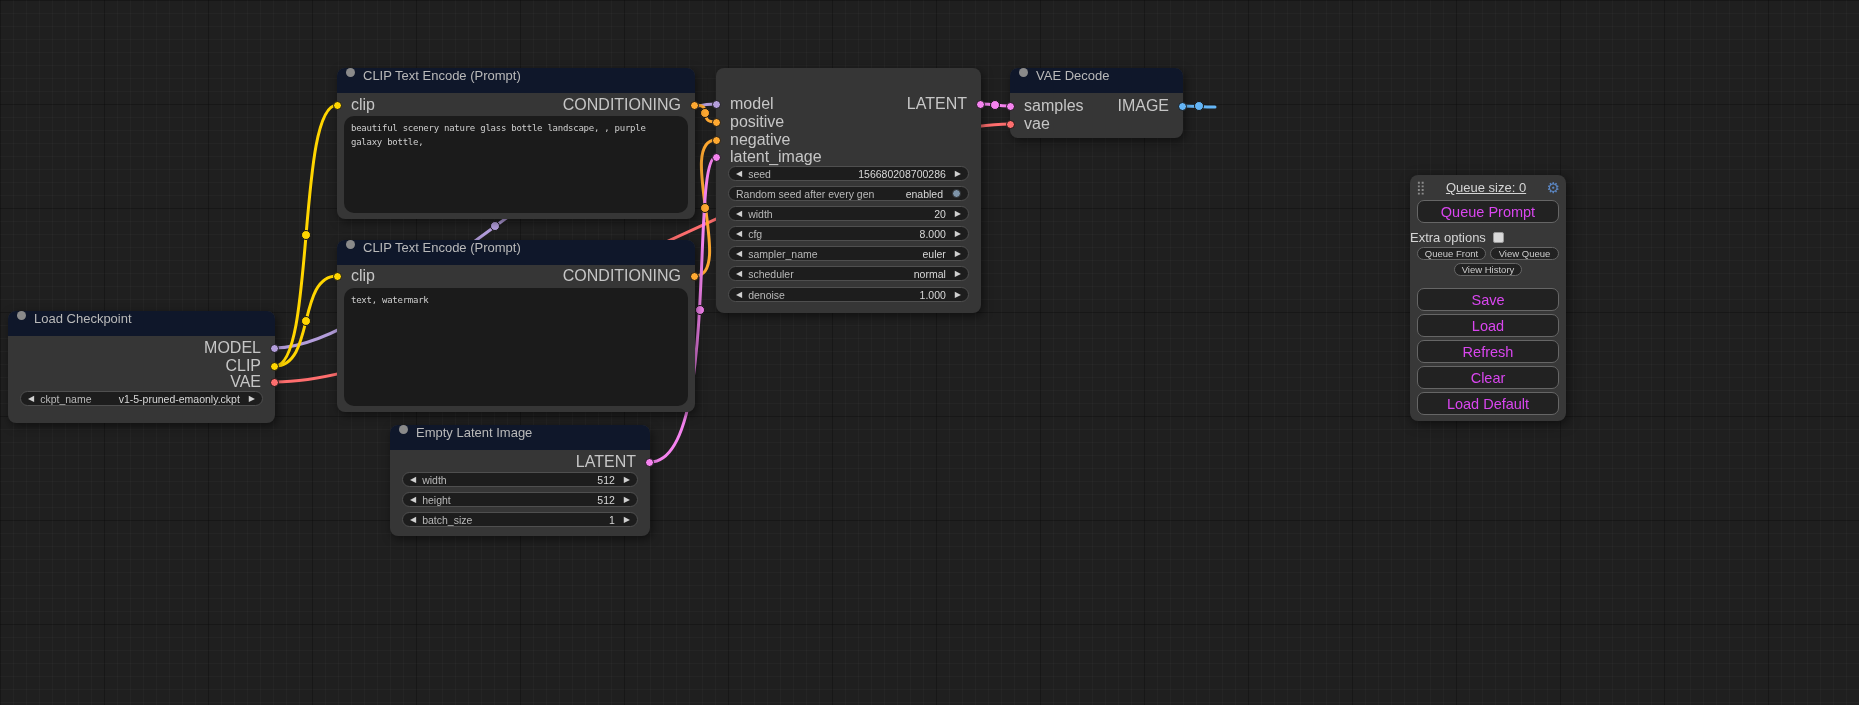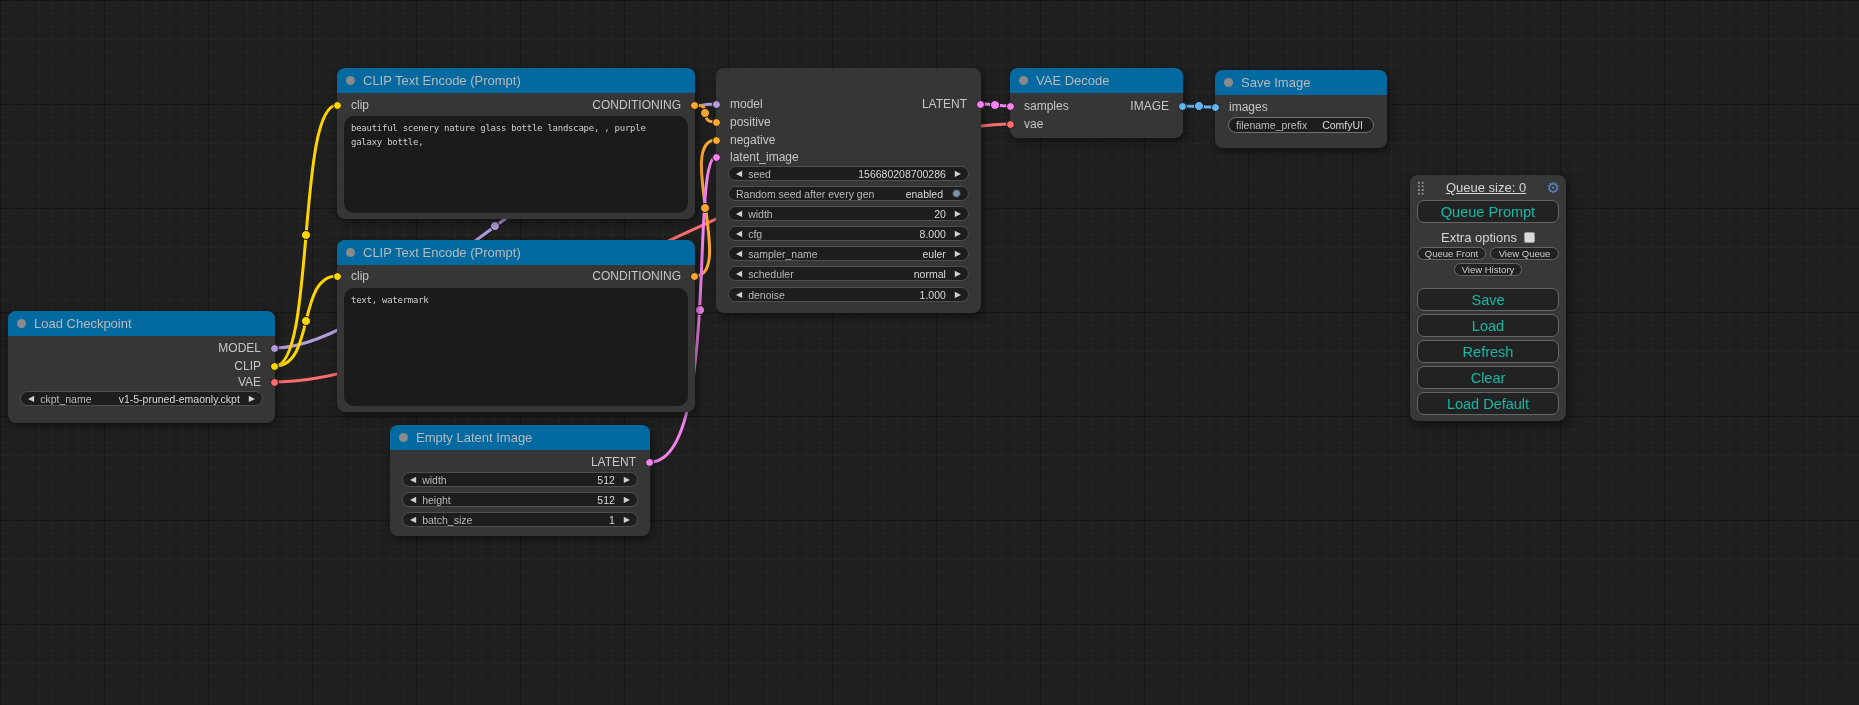--- a/index.html
+++ b/index.html
@@ -20,27 +20,27 @@
   #wires { position:absolute; left:0; top:0; z-index:1; pointer-events:none; }
   #wires path { fill:none; stroke-width:3; stroke-linecap:round; }
   #wires circle { stroke:#161616; stroke-width:1; }
 
   .node {
     position:absolute; z-index:2; background:#363636;
     border-radius:8px; box-shadow:2px 3px 10px rgba(0,0,0,0.5);
   }
   .ntitle {
     position:absolute; left:0; right:0; top:0; height:25px;
-    background:#0369a1; border-radius:8px 8px 0 0;
-    display:flex; align-items:center; gap:8px; padding:0 9px;
+    background:#0f172a; border-radius:8px 8px 0 0;
+    display:flex; gap:8px; padding:0 9px;
   }
   .ttext { color:#b9b9b9; font-size:13px; white-space:nowrap; }
   .cdot { width:9px; height:9px; border-radius:50%; background:#8a8a8a; flex:none; }
 
-  .srow { position:absolute; height:14px; display:flex; align-items:center; font-size:12px; color:#c6c6c6; }
+  .srow { position:absolute; height:14px; display:flex; align-items:center; font-size:16px; color:#c6c6c6; }
   .srow.in  { left:0;  padding-left:14px; }
   .srow.out { right:0; padding-right:14px; }
   .sdot { position:absolute; top:2.5px; width:9px; height:9px; border-radius:50%; border:1px solid #161616; }
   .srow.in  .sdot { left:-4px; }
   .srow.out .sdot { right:-4px; }
 
   .widget {
     position:absolute; left:12px; right:12px; height:15px;
     background:#1d1d1d; border:1px solid #4f4f4f; border-radius:8px;
     display:flex; align-items:center; gap:6px; padding:0 7px;
@@ -66,30 +66,30 @@
     position:absolute; left:1410px; top:175px; width:156px; height:246px; z-index:3;
     background:#383838; border-radius:8px; box-shadow:2px 3px 12px rgba(0,0,0,0.55);
   }
   #menu-header { position:absolute; top:4px; left:6px; right:6px; height:17px; display:flex; align-items:center; }
   .drag-dots { color:#8b8b8b; font-size:13px; line-height:1; flex:none; cursor:grab; }
   .qsize { flex:1; text-align:center; color:#d5d5d5; font-size:13px;text-decoration:underline; }
   .gear { flex:none; font-size:15px; line-height:1; cursor:pointer; }
   .mbtn {
     position:absolute; left:7px; right:7px; height:23px;
     background:#222222; border:1px solid #666666; border-radius:7px;
-    color:#14b8a6; font-size:14.5px; display:flex; align-items:center; justify-content:center;
+    color:#d946ef; font-size:14.5px; display:flex; align-items:center; justify-content:center;
     cursor:pointer; white-space:nowrap;
   }
   .sbtn {
     position:absolute; height:13px;
     background:#222222; border:1px solid #666666; border-radius:7px;
     color:#cccccc; font-size:9.5px; display:flex; align-items:center; justify-content:center;
     cursor:pointer; white-space:nowrap;
   }
-  .extra-row { position:absolute; top:55px; left:0; right:0; height:14px; display:flex; align-items:center; justify-content:center; gap:7px; }
+  .extra-row { position:absolute; top:55px; left:0; right:0; height:14px; display:flex; align-items:center; gap:7px; }
   .extra-label { color:#d5d5d5; font-size:13px; }
   .checkbox { width:11px; height:11px; background:#d9d9d9; border:1px solid #9a9a9a; border-radius:2px; cursor:pointer; }
 </style>
 </head>
 <body>
 
 <div id="canvas">
 
   <svg id="wires" width="1859" height="705" viewBox="0 0 1859 705">
     <path d="M 275 348 C 385 348, 606 104, 716 104" style="stroke: rgb(179, 157, 219);"></path>
@@ -275,34 +275,20 @@
     <div class="srow in" style="top:49px">
       <span class="sdot" style="background: rgb(255, 110, 110);"></span>
       <span>vae</span>
     </div>
     <div class="srow out" style="top:31px">
       <span>IMAGE</span>
       <span class="sdot" style="background: rgb(100, 181, 246);"></span>
     </div>
   </div>
 
-  <div class="node" style="left:1215px;top:70px;width:172px;height:78px">
-    <div class="ntitle">
-      <span class="cdot"></span>
-      <span class="ttext">Save Image</span>
-    </div>
-    <div class="srow in" style="top:30px">
-      <span class="sdot" style="background: rgb(100, 181, 246);"></span>
-      <span>images</span>
-    </div>
-    <div class="widget outlined" style="top:47px;left:13px;right:13px;height:16px">
-      <span class="wname">filename_prefix</span>
-      <span class="wval">ComfyUI</span>
-    </div>
-  </div>
 
   <div id="menu">
     <div id="menu-header">
       <span class="drag-dots">⣿</span>
       <span class="qsize">Queue size: 0</span>
       <span class="gear" style="color: rgb(91, 134, 194);">⚙</span>
     </div>
     <div class="mbtn" style="top:25px">Queue Prompt</div>
     <div class="extra-row">
       <span class="extra-label">Extra options</span>

